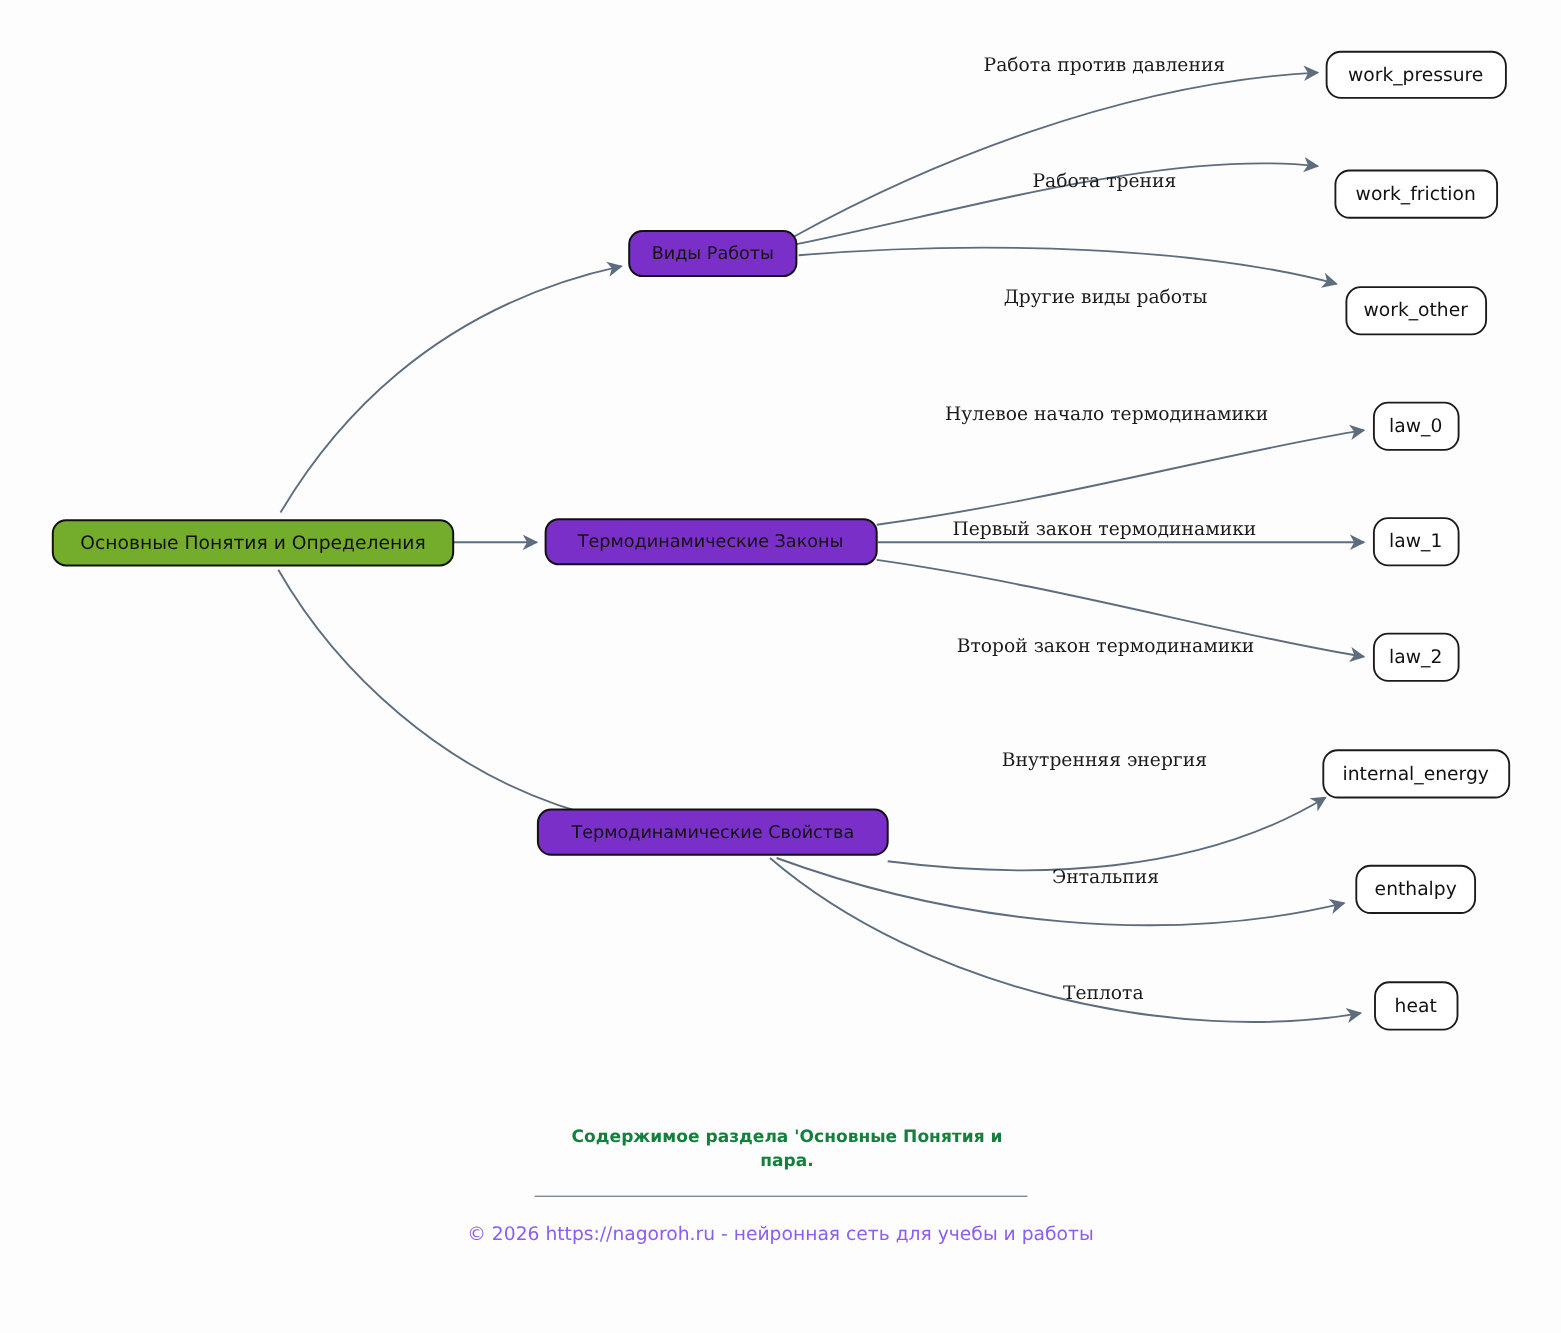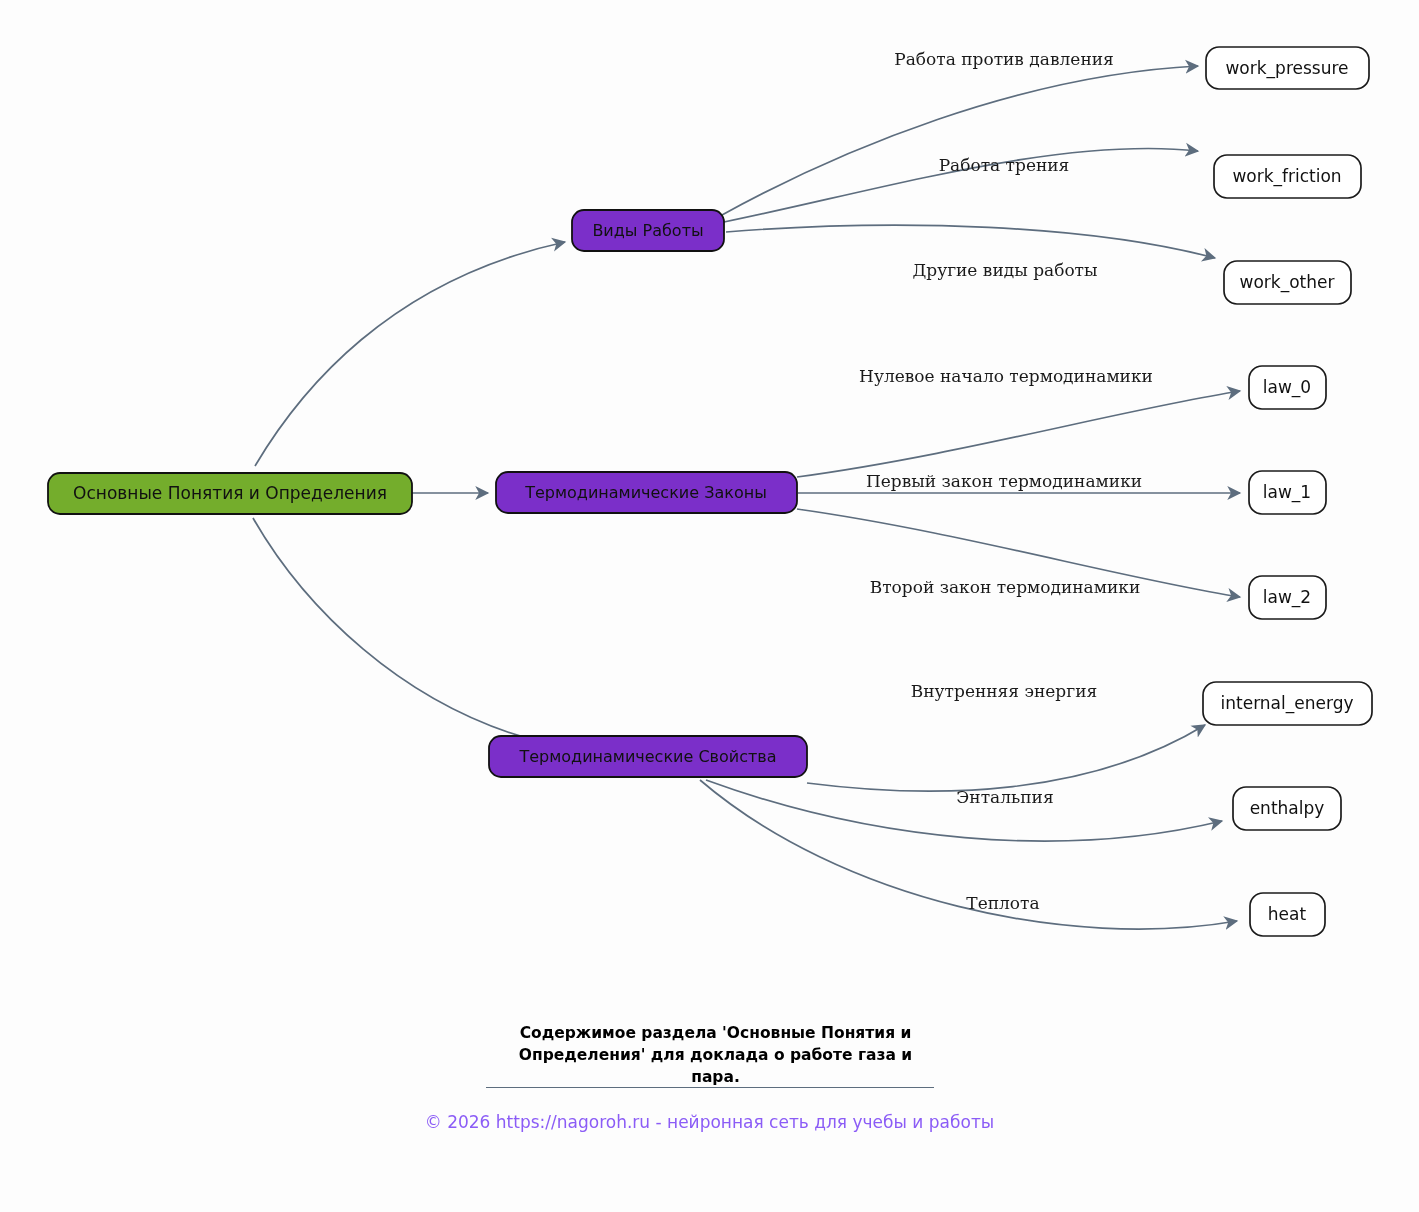--- a/index.html
+++ b/index.html
@@ -38,21 +38,21 @@
   .footer{
     position:absolute;
     left:0;right:0;
     text-align:center;
     font-family:"DejaVu Sans", sans-serif;
   }
   #footer-title{
     top:1022px;
     font-size:15.5px;
     font-weight:bold;
-    color:#000000;
+    color:#15803d;
     line-height:22px;
     width:500px;
     margin:0 auto;
     left:12px;right:0;
   }
   #footer-divider{
     top:1087px;
     height:1px;
   }
   #footer-divider .rule{
@@ -168,21 +168,20 @@
     <text class="node-label leaf" x="1287" y="809">enthalpy</text>
   </g>
   <g>
     <rect class="node-rect-leaf" x="1250" y="893" width="75" height="43" rx="13" ry="13"></rect>
     <text class="node-label leaf" x="1287" y="915">heat</text>
   </g>
 </svg>
 
 <div class="footer" id="footer-title">
   <div>Содержимое раздела 'Основные Понятия и</div>
-  <div>Определения' для доклада о работе газа и</div>
   <div>пара.</div>
 </div>
 
 <div class="footer" id="footer-divider">
   <div class="rule"></div>
 </div>
 
 <div class="footer" id="footer-copy">© 2026 https://nagoroh.ru - нейронная сеть для учебы и работы</div>
 
 </body></html>

